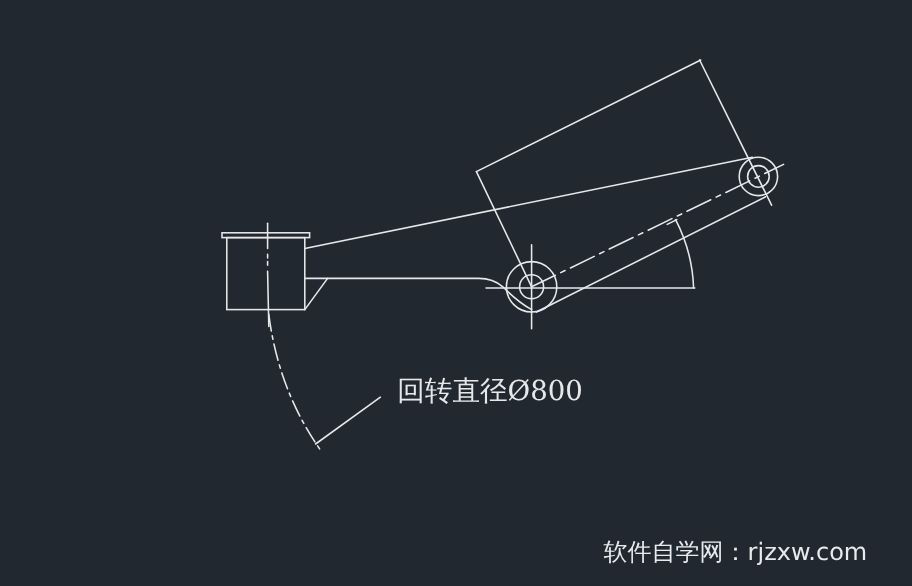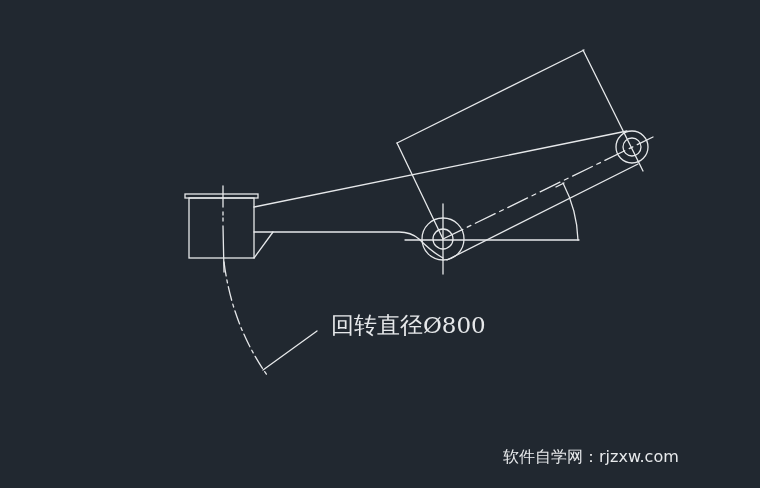--- a/index.html
+++ b/index.html
@@ -11,21 +11,21 @@
   .canvas { position: relative; width: 760px; height: 488px; margin-left: 27px; }
   svg.drawing { position: absolute; left: 0; top: 0; }
   .cad-label {
     position: absolute; left: 304px; top: 310px;
     color: #e6e8ea; font-size: 23px; letter-spacing: 0px;
     font-family: "DejaVu Serif", serif; font-weight: normal;
     white-space: nowrap;
   }
   .watermark {
     position: absolute; left: 476px; top: 447px;
-    color: #e8eaec; font-size: 16px;
+    color: #e8eaec; font-size: 20px;
     font-family: "DejaVu Sans", sans-serif;
     white-space: nowrap;
   }
 </style>
 </head>
 <body>
 
 <div class="canvas">
   <svg class="drawing" width="760" height="488" viewBox="0 0 760 488" stroke="#e6e8ea" fill="none" stroke-width="1.3" stroke-linecap="round">
 

